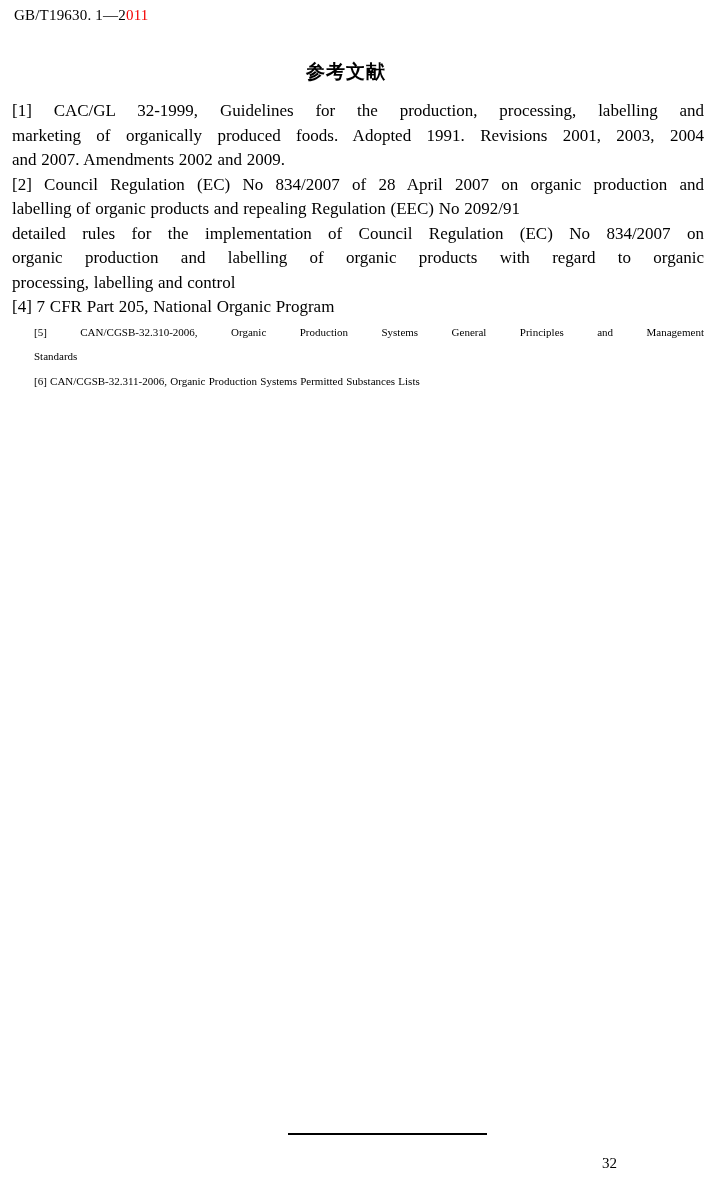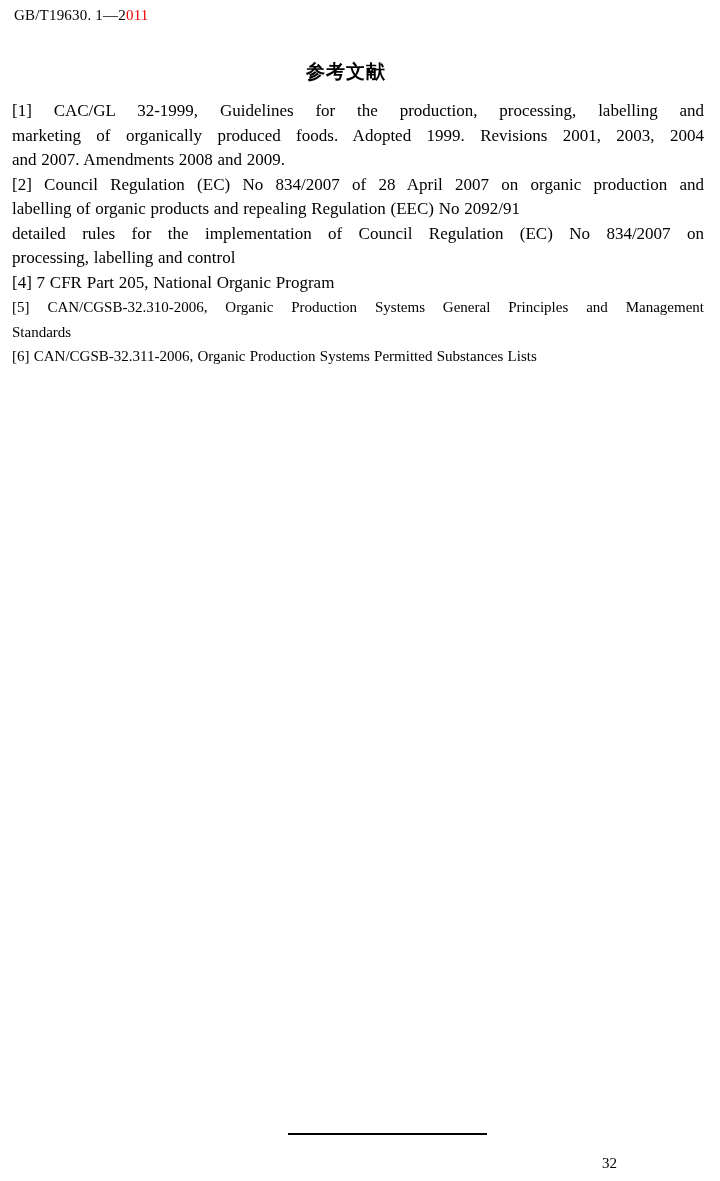--- a/index.html
+++ b/index.html
@@ -32,21 +32,21 @@
   }
 
   .references {
     position: absolute; left: 12px; top: 99px; width: 692px;
   }
   .ref {
     font-size: 17px;
     line-height: 24.5px;
     word-spacing: 0.5px;
   }
-  .ref.small { font-size: 15px; }
+  .ref.small { font-size: 11px; margin-left: 22px; }
   .line { text-align: left; }
   .line.justify {
     text-align: justify;
     text-align-last: justify;
     -moz-text-align-last: justify;
   }
 
   .footnote-rule {
     position: absolute; left: 288px; top: 1133px;
     width: 199px; height: 2px;
@@ -64,29 +64,30 @@
 
   <div class="header">
     <span>GB/T19630. 1—2</span><span class="red">011</span>
   </div>
 
   <div class="doc-title">参考文献</div>
 
   <div class="references">
       <div class="ref">
         <div class="line justify">[1] CAC/GL 32-1999, Guidelines for the production, processing, labelling and</div>
-        <div class="line justify">marketing of organically produced foods. Adopted 1999. Revisions 2001, 2003, 2004</div>
-        <div class="line">and 2007. Amendments 2008 and 2009.</div>
+        <div class="line justify">marketing of organically produced foods. Adopted 1991. Revisions 2001, 2003, 2004</div>
+        <div class="line">and 2007. Amendments 2002 and 2009.</div>
       </div>
       <div class="ref">
         <div class="line justify">[2] Council Regulation (EC) No 834/2007 of 28 April 2007 on organic production and</div>
         <div class="line">labelling of organic products and repealing Regulation (EEC) No 2092/91</div>
       </div>
       <div class="ref">
         <div class="line justify">detailed rules for the implementation of Council Regulation (EC) No 834/2007 on</div>
+        <div class="line justify">organic production and labelling of organic products with regard to organic</div>
         <div class="line">processing, labelling and control</div>
       </div>
       <div class="ref">
         <div class="line">[4] 7 CFR Part 205, National Organic Program</div>
       </div>
       <div class="ref small">
         <div class="line justify">[5] CAN/CGSB-32.310-2006, Organic Production Systems General Principles and Management</div>
         <div class="line">Standards</div>
       </div>
       <div class="ref small">

